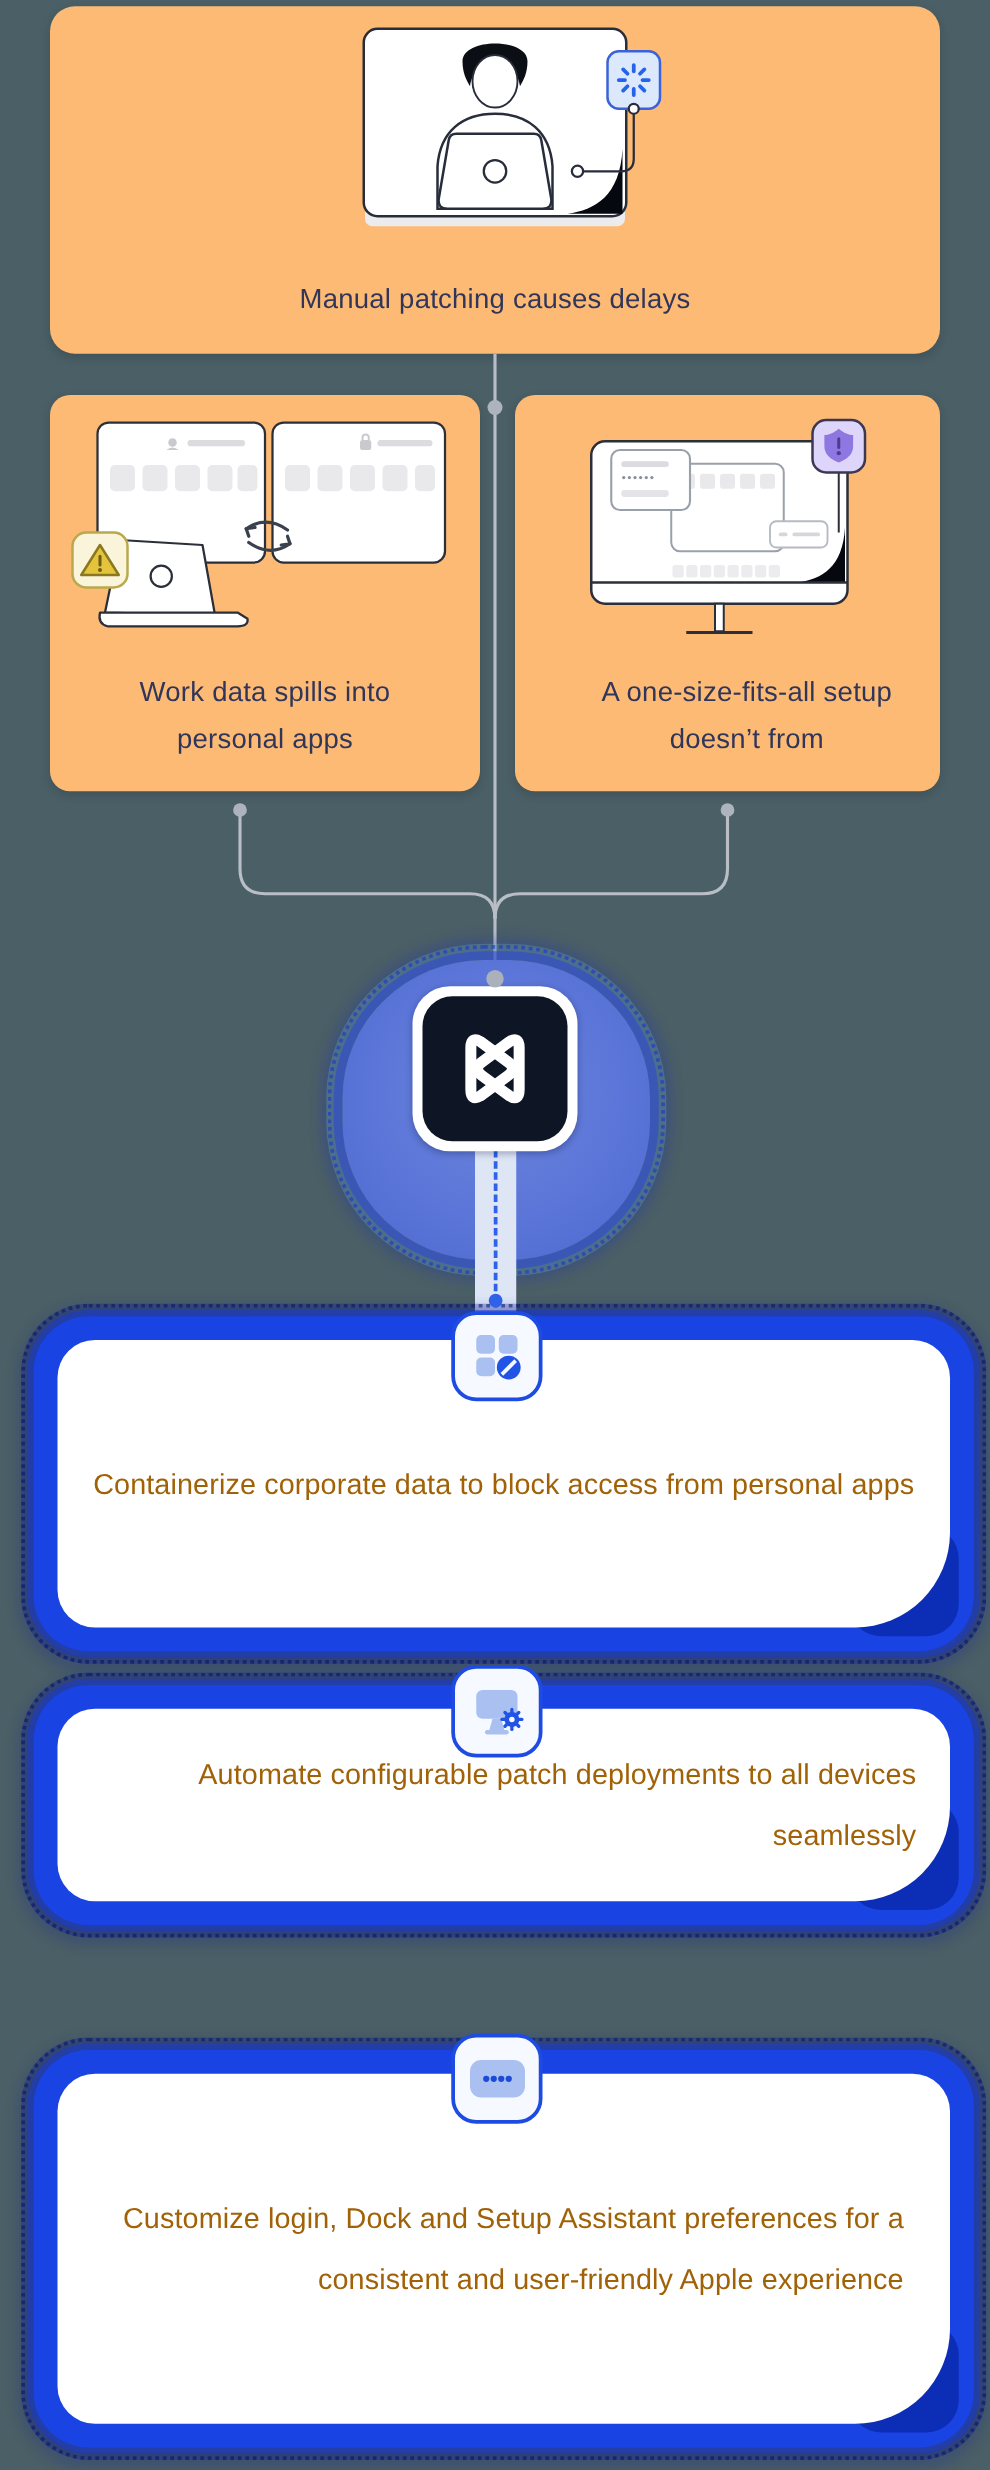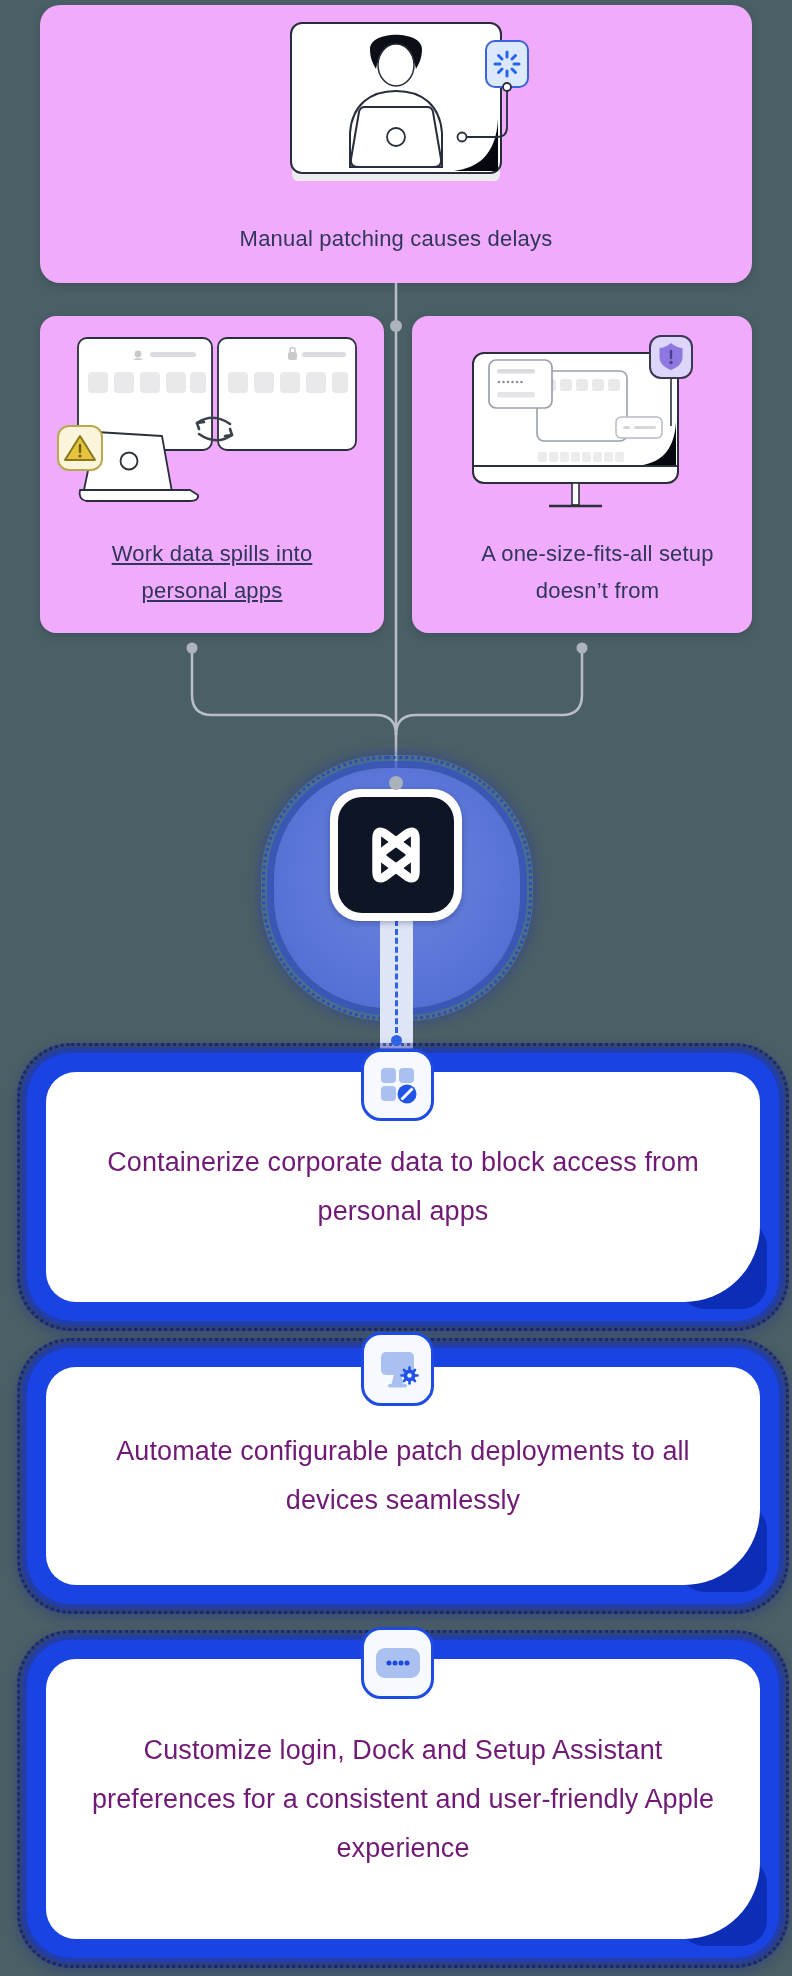--- a/index.html
+++ b/index.html
@@ -1,21 +1,21 @@
 <!DOCTYPE html>
 <html><head>
 <meta charset="utf-8">
 <style>
   html,body{margin:0;padding:0;}
   body{width:792px;height:1976px;overflow:hidden;font-family:"Liberation Sans",sans-serif;}
   #canvas{position:relative;width:792px;height:1976px;background:#4b5f66;overflow:hidden;}
   .abs{position:absolute;}
 
   
-  .pcard{position:absolute;background:#f0abfc;border-radius:20px;box-shadow:0 3px 8px rgba(10,20,30,.18);}
+  .pcard{position:absolute;background:#fdba74;border-radius:20px;box-shadow:0 3px 8px rgba(10,20,30,.18);}
   .pcaption{position:absolute;left:0;right:0;text-align:center;color:#30365a;font-size:22px;line-height:37px;font-weight:500;letter-spacing:.2px;}
 
   
   #connectors{position:absolute;left:0;top:280px;z-index:1;}
 
   
   #blob{position:absolute;left:274px;top:768px;width:246px;height:240px;border-radius:46%;
         background:radial-gradient(circle at 50% 45%, #6c84de 0%, #5b76d8 55%, #4d67cf 100%);
         box-shadow:0 0 0 7px rgba(45,70,215,.55), 0 0 0 13px rgba(130,215,205,.22), 0 0 10px 17px rgba(25,45,180,.28);
         outline:3px dotted rgba(25,50,205,.55);outline-offset:9px;z-index:2;}
@@ -27,21 +27,21 @@
   #logo-dot{position:absolute;left:389px;top:776px;width:14px;height:14px;border-radius:50%;background:#aab1bb;z-index:5;}
 
   
   .sol{position:absolute;left:27px;width:752px;z-index:3;}
   .sol .frame{position:absolute;inset:0;background:#1a43e4;border-radius:44px;
         box-shadow:0 0 0 5px rgba(23,58,215,.5), 0 0 0 10px rgba(10,28,140,.28), 0 4px 10px 12px rgba(12,30,150,.22);
         outline:3px dotted rgba(6,18,110,.55);outline-offset:7px;}
   .sol .curl{position:absolute;right:12px;bottom:12px;width:88px;height:88px;background:#0c2db5;border-radius:26px;}
   .sol .inner{position:absolute;inset:19px;background:#ffffff;border-radius:30px;border-bottom-right-radius:76px;
         display:flex;align-items:center;justify-content:center;}
-  .sol .inner p{margin:0;text-align:center;color:#701a75;font-size:27px;line-height:49px;font-weight:500;letter-spacing:.1px;}
+  .sol .inner p{margin:0;text-align:right;color:#a16207;font-size:23px;line-height:49px;font-weight:500;letter-spacing:.1px;}
 
   .badge{position:absolute;left:361px;width:73px;background:#f6f9ff;border:3px solid #1e4ce2;border-radius:20px;
         display:flex;align-items:center;justify-content:center;box-sizing:border-box;z-index:6;}
 </style>
 </head>
 <body>
 
 <div id="canvas">
 
   <svg id="connectors" width="792" height="810" viewBox="0 0 792 810">
@@ -140,21 +140,21 @@
         <path d="M40,160 L150,160 L158,165 Q159,171 150,171 L46,171 Q38,169 40,160 Z"></path>
       </g>
 
       <g>
         <rect x="18" y="96" width="44" height="44" rx="11" fill="#faf4da" stroke="#b9a94e" stroke-width="2"></rect>
         <path d="M40,106 L55,130 H25 Z" fill="#e5c43c" stroke="#8a7820" stroke-width="2" stroke-linejoin="round"></path>
         <line x1="40" y1="115" x2="40" y2="122" stroke="#6b5d18" stroke-width="2.4" stroke-linecap="round"></line>
         <circle cx="40" cy="126" r="1.6" fill="#6b5d18"></circle>
       </g>
     </svg>
-    <div class="pcaption" style="bottom:24px;text-decoration:underline;">
+    <div class="pcaption" style="bottom:24px;">
       <span>Work data spills into</span><br>
       <span>personal apps</span>
     </div>
   </div>
 
   <div class="pcard" style="left:412px;top:316px;width:340px;height:317px;border-radius:16px;">
     <svg class="abs" style="left:0;top:14px;" width="340" height="200" viewBox="0 0 340 200">
 
       <rect x="61" y="23" width="205" height="130" rx="11" fill="#ffffff" stroke="#2a2f3a" stroke-width="2"></rect>
       <path d="M264,92 C262,124 246,133 226,136 L264,136 Z" fill="#05080f"></path>
@@ -243,21 +243,21 @@
       <g fill="#a9c0f1">
         <rect x="3" y="3" width="15" height="15" rx="4"></rect>
         <rect x="21" y="3" width="15" height="15" rx="4"></rect>
         <rect x="3" y="21" width="15" height="15" rx="4"></rect>
       </g>
       <circle cx="29" cy="29" r="9.5" fill="#2153e6"></circle>
       <line x1="23.5" y1="34.5" x2="34.5" y2="23.5" stroke="#f6f9ff" stroke-width="3"></line>
     </svg>
   </div>
 
-  <div class="sol" style="top:1348px;height:256px;">
+  <div class="sol" style="top:1348px;height:192px;">
     <div class="frame"></div>
     <div class="curl"></div>
     <div class="inner">
       <p style="max-width:660px;">Automate configurable patch deployments to all devices seamlessly</p>
     </div>
   </div>
   <div class="badge" style="top:1332px;height:74px;">
     <svg width="44" height="42" viewBox="0 0 44 42">
       <rect x="5" y="4" width="33" height="23" rx="5" fill="#a9c0f1"></rect>
       <path d="M18,27 h7 l2.5,9 h-12 z" fill="#a9c0f1"></path>

